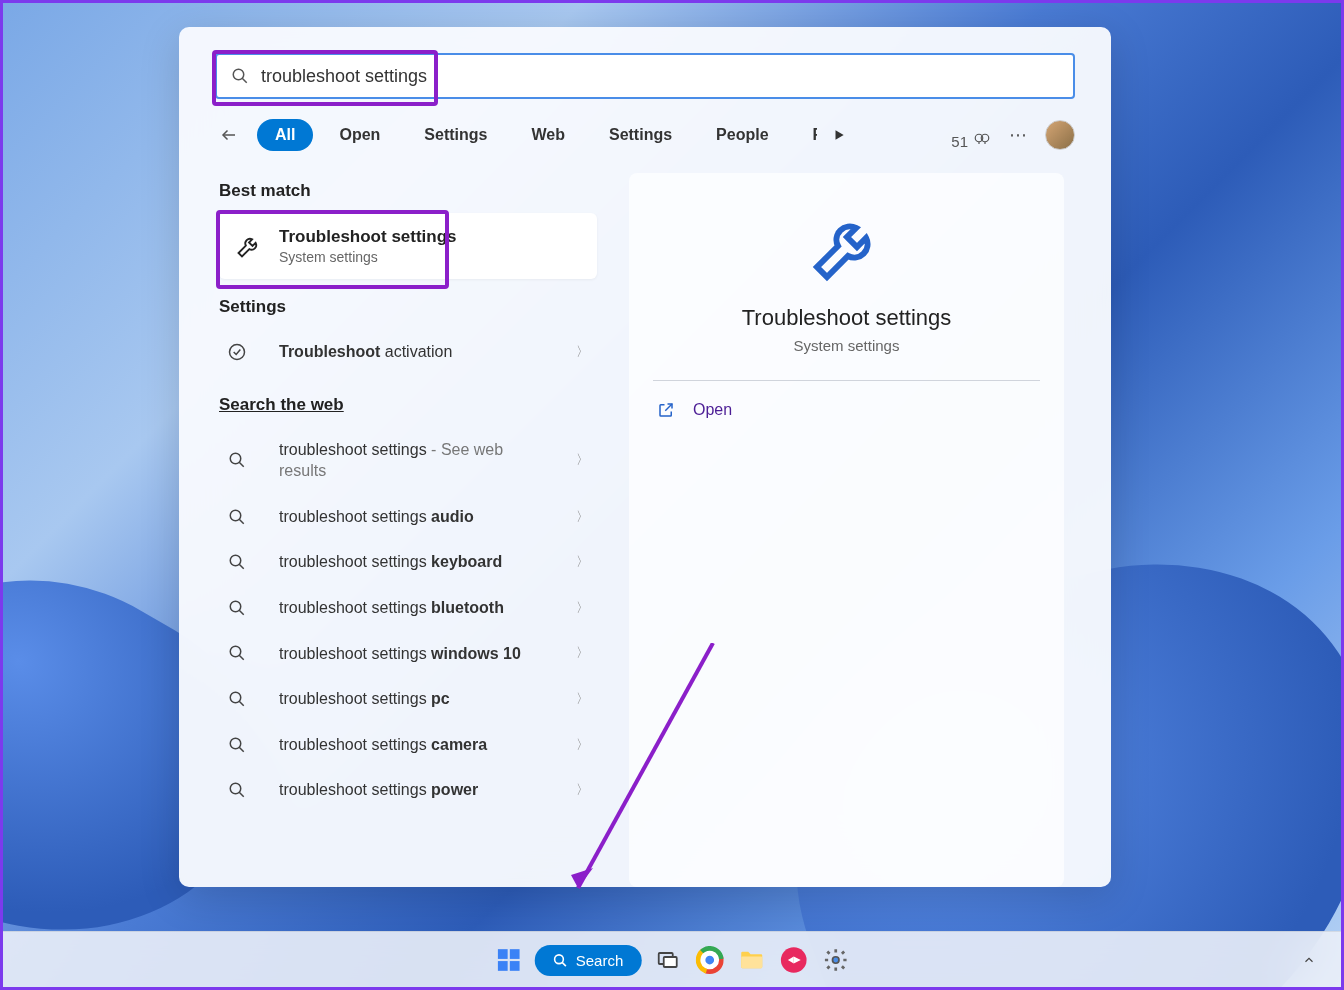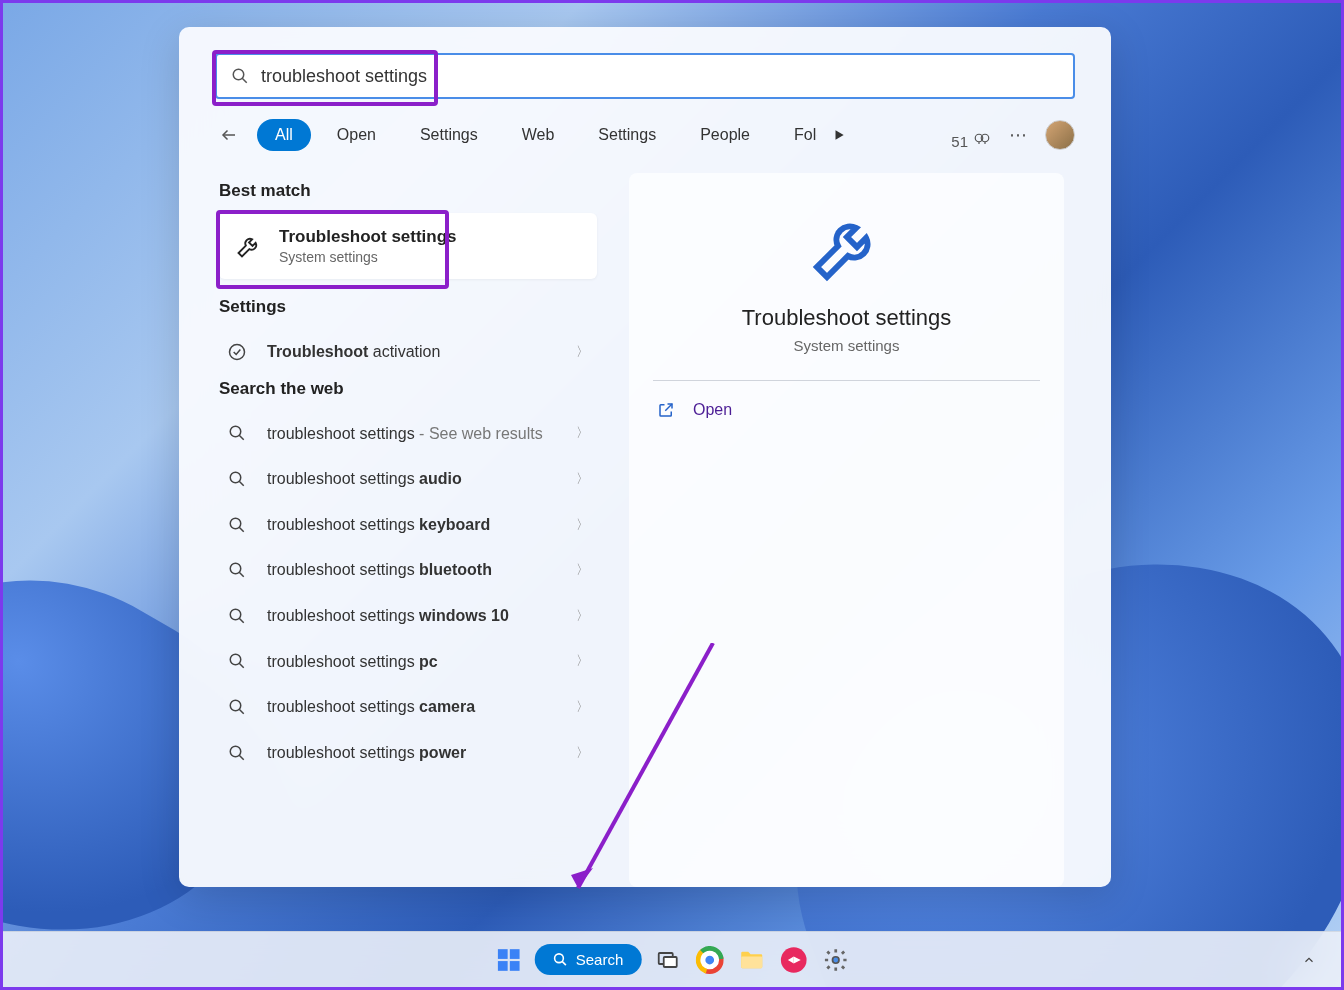--- a/index.html
+++ b/index.html
@@ -24,38 +24,38 @@
 .main-content{flex:1;display:flex;padding:16px 11px 0 0;overflow:hidden;}
 .left-col{width:432px;padding:0 14px 0 40px;overflow-y:auto;}
 .section-label{font-size:17px;font-weight:600;color:#222;margin:8px 0 12px 0;}
 .section-label-settings{margin-top:18px;}
 .best-match{background:#fff;border-radius:6px;padding:14px 16px;display:flex;align-items:center;gap:16px;position:relative;margin-bottom:4px;box-shadow:0 1px 3px rgba(0,0,0,0.05);}
 .best-match-highlight{position:absolute;top:-3px;left:-3px;right:-167px;bottom:-3px;border:4px solid #8b1fc9;border-radius:4px;pointer-events:none;right:auto;width:233px;height:79px;}
 .wrench-icon{width:28px;height:28px;flex-shrink:0;}
 .bm-text{display:flex;flex-direction:column;}
 .bm-title{font-size:17px;font-weight:600;color:#222;}
 .bm-sub{font-size:14px;color:#666;margin-top:2px;}
-.result-item{display:flex;align-items:center;padding:12px 8px;gap:20px;cursor:pointer;border-radius:4px;}
+.result-item{display:flex;align-items:center;padding:12px 8px;gap:32px;cursor:pointer;border-radius:4px;}
 .result-icon{width:20px;height:20px;flex-shrink:0;display:flex;align-items:center;justify-content:center;}
 .result-text{flex:1;font-size:16px;color:#333;line-height:1.35;}
 .result-text b{font-weight:600;}
 .result-text .dim{color:#777;}
 .chevron{color:#888;font-size:13px;}
 .right-col{flex:1;padding:0 36px 0 18px;}
 .detail-panel{background:rgba(255,255,255,0.7);border-radius:8px;height:100%;display:flex;flex-direction:column;align-items:center;padding:34px 24px 0 24px;}
 .detail-icon{width:80px;height:80px;margin-bottom:18px;}
 .detail-title{font-size:22px;font-weight:400;color:#222;margin-bottom:6px;}
 .detail-sub{font-size:15px;color:#666;margin-bottom:26px;}
 .detail-divider{width:100%;height:1px;background:#d0d4dc;margin-bottom:4px;}
 .detail-action{width:100%;display:flex;align-items:center;gap:18px;padding:16px 4px;cursor:pointer;}
 .open-icon{width:18px;height:18px;}
 .detail-action-text{font-size:16px;color:#4c1d95;}
 .annotation-arrow{position:absolute;top:640px;left:560px;width:160px;height:260px;pointer-events:none;}
 .taskbar{position:absolute;bottom:0;left:0;right:0;height:56px;background:rgba(235,240,248,0.9);backdrop-filter:blur(20px);border-top:1px solid rgba(0,0,0,0.08);display:flex;align-items:center;}
-.taskbar-center{position:absolute;left:50%;transform:translateX(-50%);display:flex;align-items:center;gap:10px;}
+.taskbar-center{position:absolute;left:50%;transform:translateX(-50%);display:flex;align-items:flex-end;gap:10px;}
 .tb-icon{width:32px;height:32px;display:flex;align-items:center;justify-content:center;cursor:pointer;border-radius:4px;}
 .search-pill{background:#0078d4;color:#fff;border-radius:18px;padding:7px 18px;display:flex;align-items:center;gap:8px;font-size:15px;cursor:pointer;}
 .tb-right{position:absolute;right:20px;display:flex;align-items:center;}
 .tb-chevron{width:24px;height:24px;display:flex;align-items:center;justify-content:center;cursor:pointer;}
 </style>
 </head>
 <body>
 
 <div class="wallpaper-shape ws1"></div>
 <div class="wallpaper-shape ws2"></div>
@@ -70,21 +70,21 @@
     <input class="search-input" value="troubleshoot settings" placeholder="Type here to search" style="">
   </div>
 
   <div class="filter-row">
     <div class="back-btn">
       <svg width="18" height="18" viewBox="0 0 24 24" fill="none" stroke="#555" stroke-width="2">
           <line x1="20" y1="12" x2="4" y2="12"></line>
           <polyline points="10 18 4 12 10 6"></polyline>
         </svg>
     </div>
-    <div id="filter-tabs" style="display:flex;gap:8px;overflow:hidden;max-width:560px;">
+    <div id="filter-tabs" style="display:flex;gap:8px;overflow:hidden;max-width:560px;font-weight:bold;">
         <div class="filter-tab active">All</div>
         <div class="filter-tab">Open</div>
         <div class="filter-tab">Settings</div>
         <div class="filter-tab">Web</div>
         <div class="filter-tab">Settings</div>
         <div class="filter-tab">People</div>
         <div class="filter-tab">Folders</div>
       </div>
     <div class="scroll-more">
       <svg width="14" height="14" viewBox="0 0 24 24" fill="#333">
@@ -127,21 +127,21 @@
               <svg width="20" height="20" viewBox="0 0 24 24" fill="none" stroke="#444" stroke-width="1.8">
                 <circle cx="12" cy="12" r="9"></circle>
                 <polyline points="8 12 11 15 16 9"></polyline>
               </svg>
             </div>
             <div class="result-text"><b>Troubleshoot</b> activation</div>
             <div class="chevron">〉</div>
           </div>
         </div>
 
-      <div class="section-label" style="margin-top:4px;">Search the web</div>
+      <div class="section-label" style="margin-top:20px;text-decoration:underline;">Search the web</div>
       <div id="web-results">
           <div class="result-item">
             <div class="result-icon">
               <svg width="18" height="18" viewBox="0 0 24 24" fill="none" stroke="#444" stroke-width="2">
                 <circle cx="10" cy="10" r="7"></circle>
                 <line x1="21" y1="21" x2="15" y2="15"></line>
               </svg>
             </div>
             <div class="result-text">troubleshoot settings<b></b><span class="dim"> - See web results</span></div>
             <div class="chevron">〉</div>

